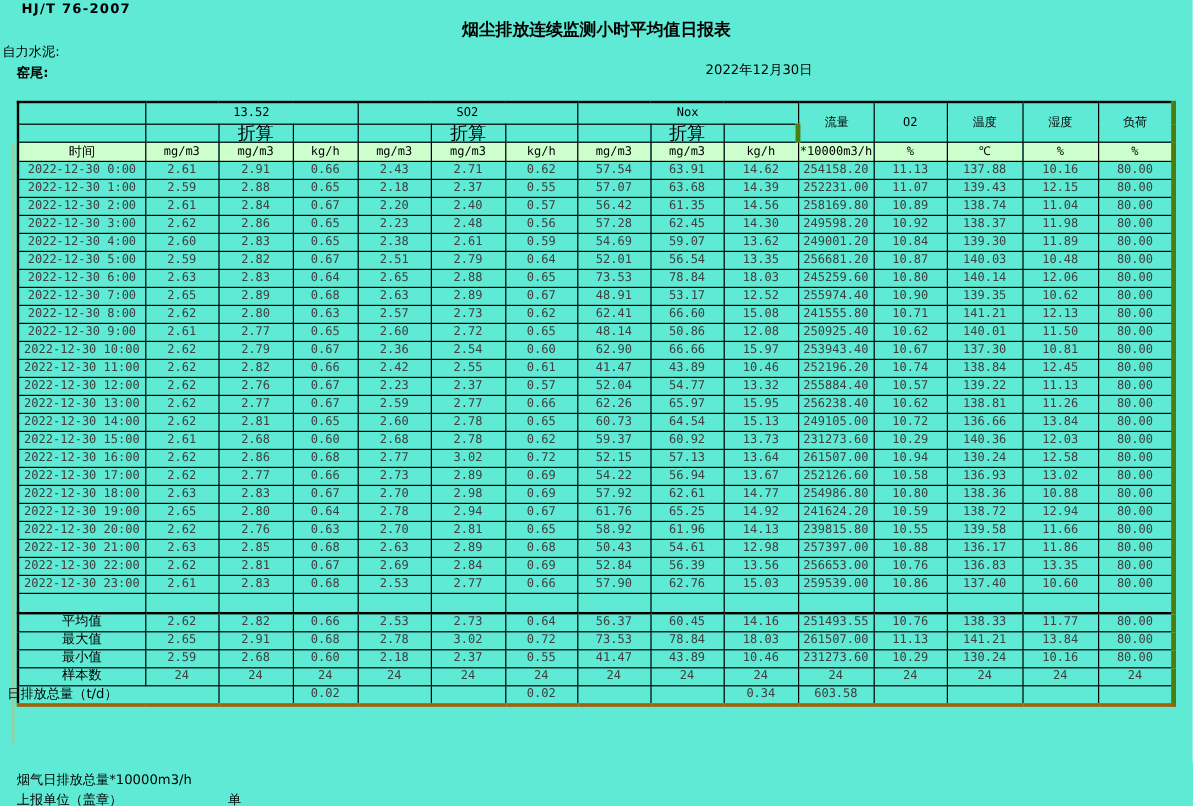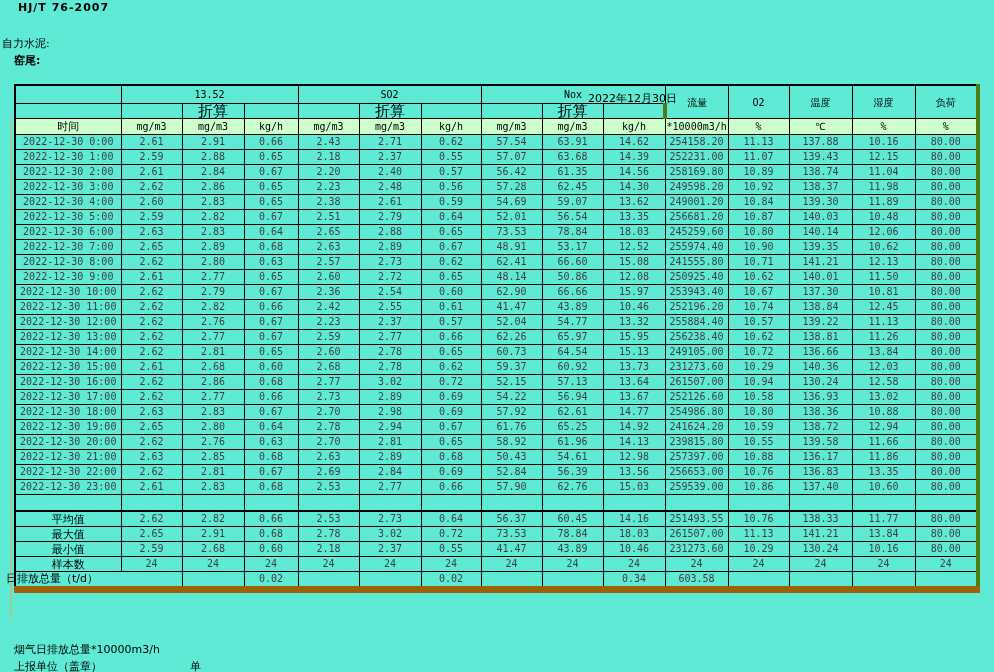--- a/index.html
+++ b/index.html
@@ -5,21 +5,21 @@
   * { box-sizing: border-box; }
   html,body { margin:0; padding:0; background:#fff; }
   .page {
     position:relative; width:994px; height:672px; background:#5eead4;
     font-family:"DejaVu Sans", sans-serif; color:#000; overflow:hidden;
   }
   .std   { position:absolute; left:18px; top:1px;  font-size:11px; font-weight:bold; letter-spacing:1px; }
   .title { position:absolute; left:0; top:16px; width:994px; text-align:center; font-size:14px; font-weight:bold; }
   .company { position:absolute; left:2px; top:36px; font-size:11px; font-weight:normal; }
   .site    { position:absolute; left:14px; top:53px; font-size:11px; font-weight:bold; }
-  .date    { position:absolute; left:588px; top:51px; font-size:11px;margin-top:40px; }
+  .date    { position:absolute; left:588px; top:51px; font-size:11px; }
   .green-stripe { position:absolute; left:10px; top:120px; width:2px; height:499px; background:var(--stripe-green,#9ccc9c); }
 
   table.report {
     position:absolute; left:14px; top:84px; width:965px;
     border-collapse:collapse; table-layout:fixed;padding-left:20px;
   }
   table.report td {
     border:1px solid #000; padding:0 1px; height:15px; line-height:14px;
     font-size:10px; text-align:center; white-space:nowrap; overflow:hidden;
     font-family:"DejaVu Sans Mono", monospace; color:#404040;
@@ -34,36 +34,37 @@
   tr.units td {
     background:var(--hdr-green,#ccffcc); color:#000; height:16px; line-height:15px;
     font-size:10px;
   }
   tr.units td.zh { font-family:"DejaVu Sans", sans-serif; font-size:11px; }
   td.zh { font-family:"DejaVu Sans", sans-serif; }
   
   tr.blank td { height:16px; border-bottom:2px solid #000; }
   
   tr.summary td { color:#404040; }
-  tr.summary td.label { color:#000; font-family:Liberation Serif, serif; font-size:11px; }
+  tr.summary td.label { color:#000; font-family:Liberation Mono, monospace; font-size:11px; }
   
-  tr.daily td { border-bottom:7px solid #a16207; }
+  tr.daily td { border-bottom:3px solid #a16207; }
   tr.daily td.label {
     border-left:none; text-align:left; color:#000; overflow:visible;
     font-family:"DejaVu Sans", sans-serif; font-size:11px; text-indent:-11px;
   }
   .footer1 { position:absolute; left:14px; top:642px; font-size:11px; }
   .footer2 { position:absolute; left:14px; top:659px; font-size:11px; }
   .footer2 .unit { position:absolute; left:176px; top:0; }
 </style>
 </head>
 <body>
 
 <div class="page">
   <div class="std">HJ/T  76-2007</div>
+  <div class="title">烟尘排放连续监测小时平均值日报表</div>
   <div class="company">自力水泥:</div>
   <div class="site">窑尾:</div>
   <div class="date">2022年12月30日</div>
   <div class="green-stripe"></div>
 
   <table class="report">
     <colgroup>
       <col style="width:106px">
         <col style="width:61px">
         <col style="width:62px">

